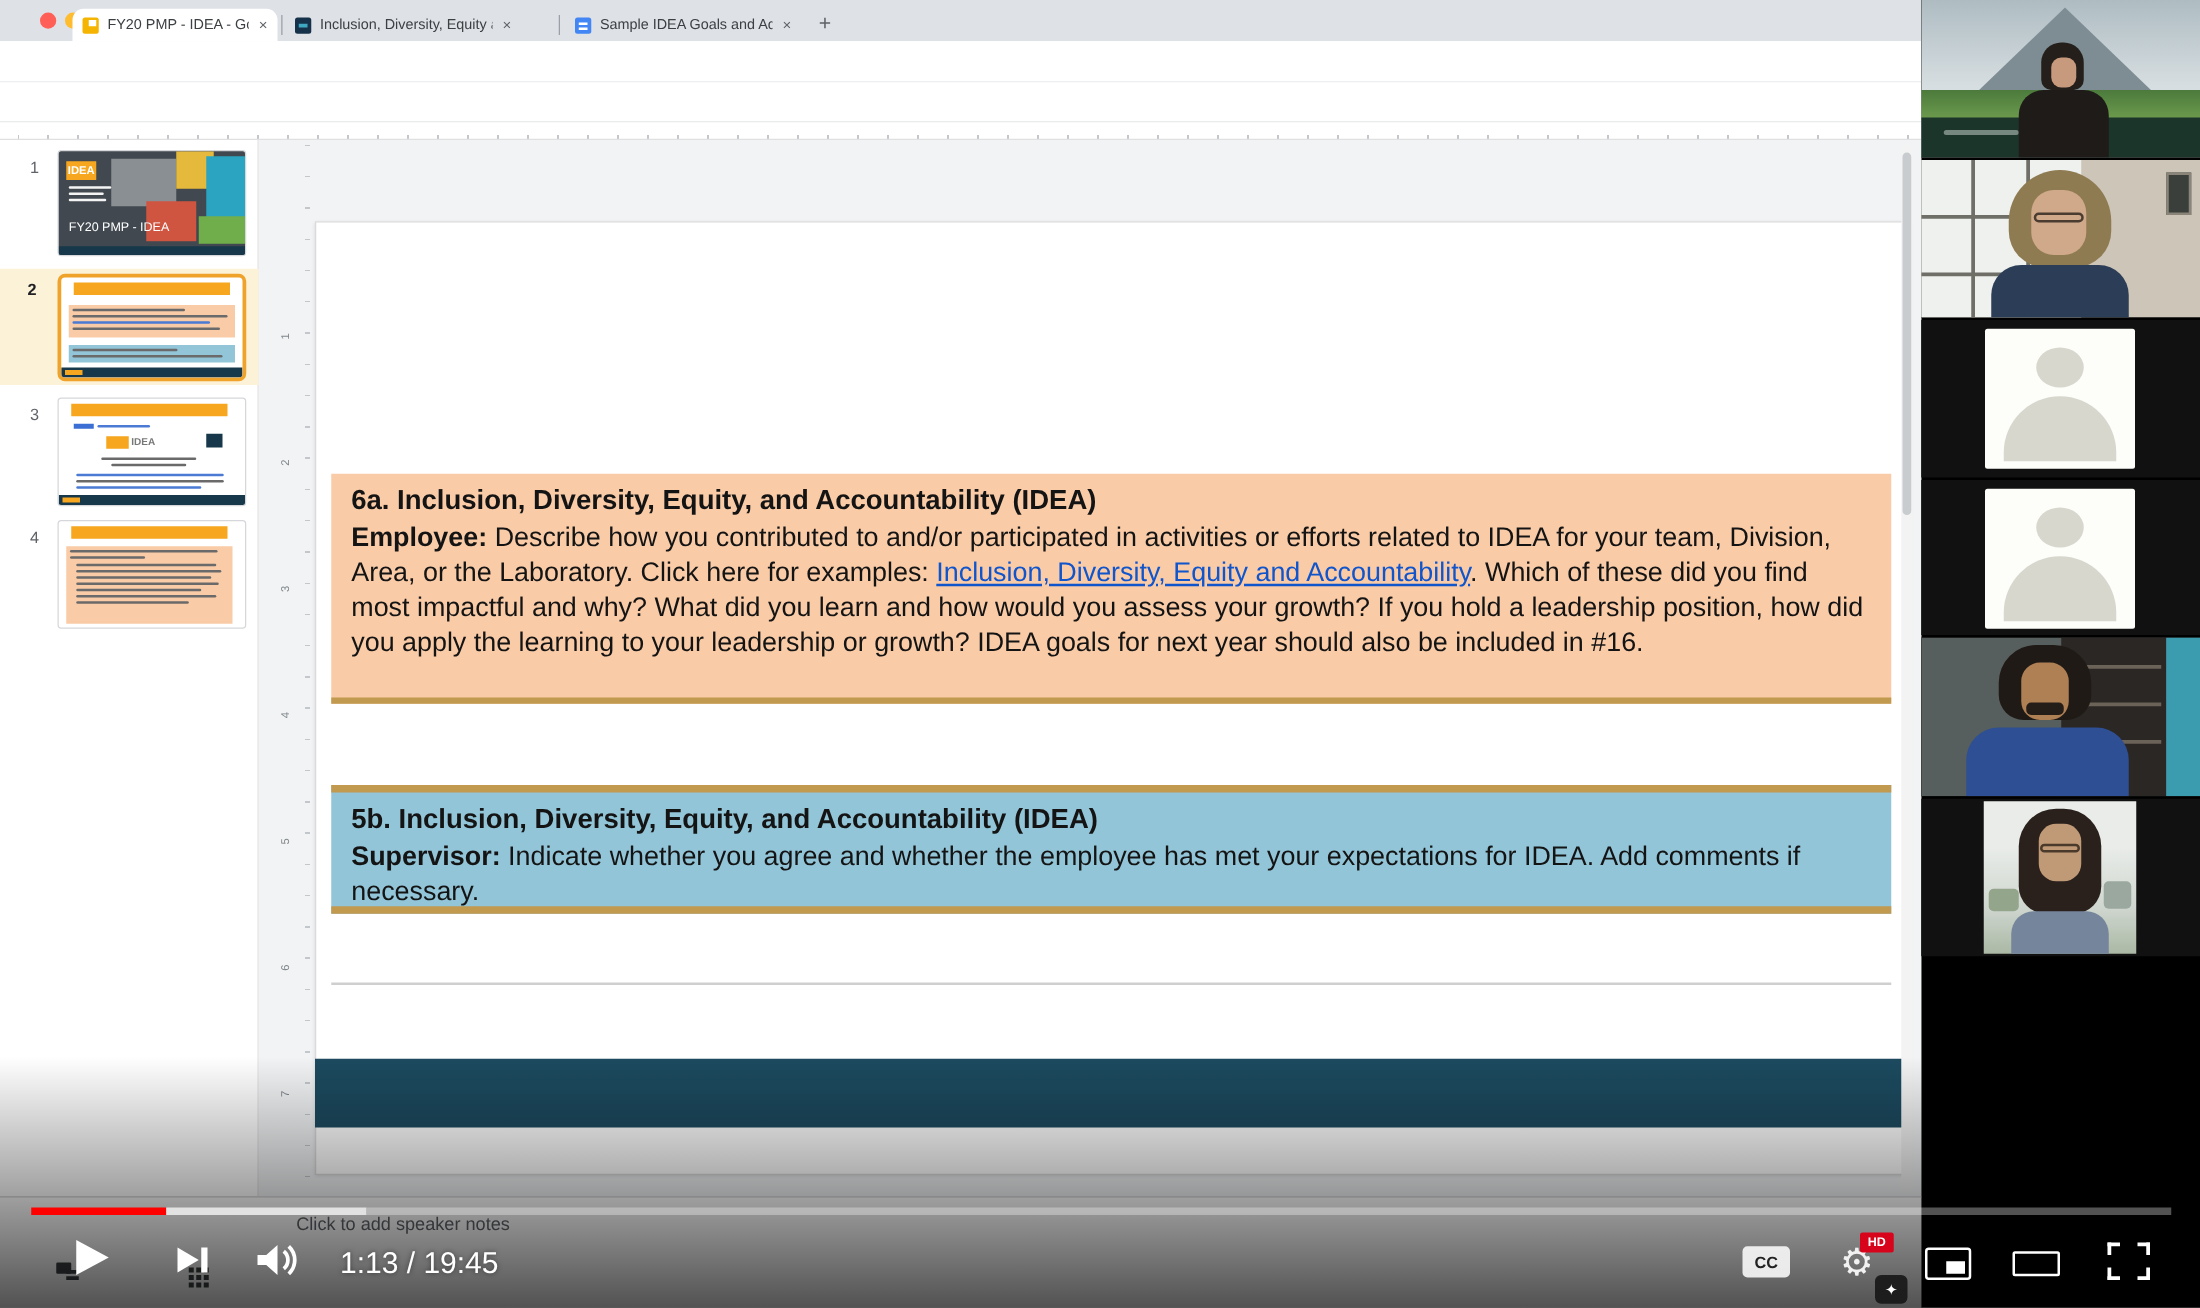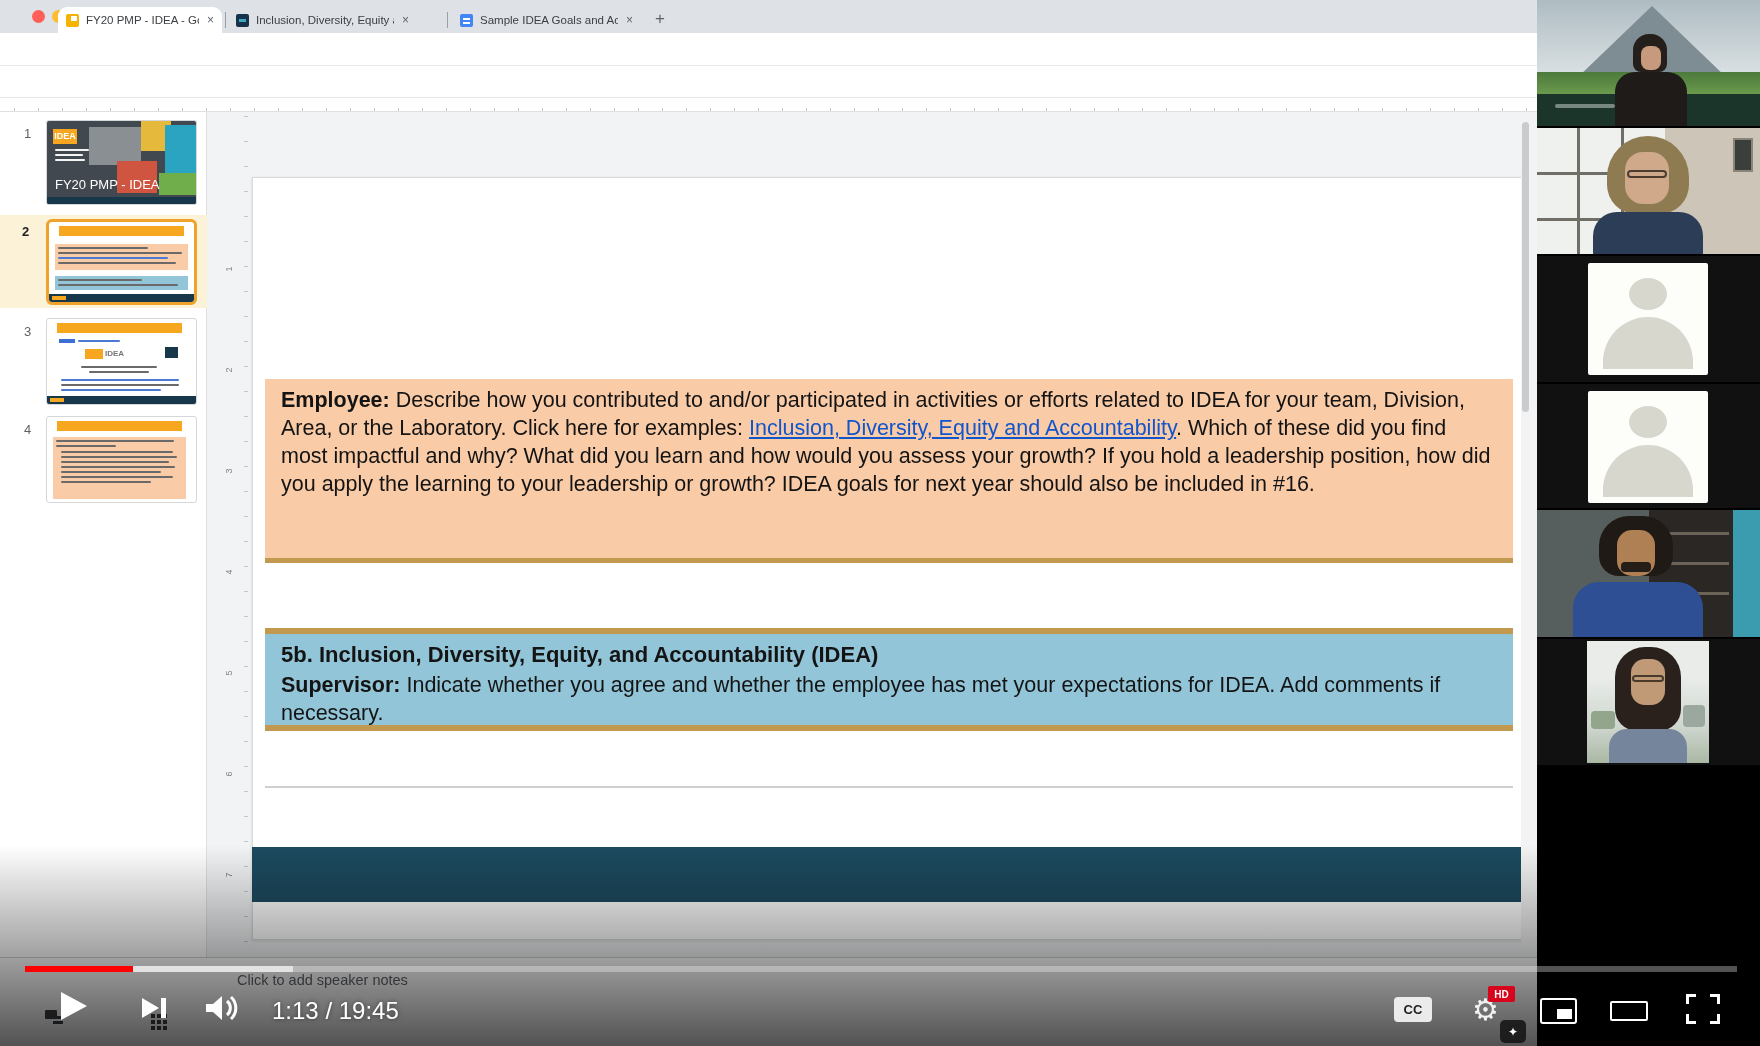--- a/index.html
+++ b/index.html
@@ -257,21 +257,21 @@
       <div class="abs thumb" style="top:8px;height:85px;background:#41484f;">
         <div class="abs" style="left:42px;top:6px;width:52px;height:38px;background:#8a8f94;"></div>
         <div class="abs" style="left:94px;top:0;width:30px;height:30px;background:#e4b93c;"></div>
         <div class="abs" style="left:118px;top:4px;width:33px;height:52px;background:#2aa4c0;"></div>
         <div class="abs" style="left:70px;top:40px;width:40px;height:32px;background:#cf5540;"></div>
         <div class="abs" style="left:112px;top:52px;width:39px;height:22px;background:#6fae4b;"></div>
         <div class="abs" style="left:6px;top:8px;width:24px;height:15px;background:#f6a71f;color:#fff;font-size:9px;font-weight:bold;text-align:center;line-height:15px;">IDEA</div>
         <div class="tline white" style="left:8px;top:28px;width:34px;"></div>
         <div class="tline white" style="left:8px;top:33px;width:28px;"></div>
         <div class="tline white" style="left:8px;top:38px;width:30px;"></div>
-        <div class="abs" style="left:8px;top:56px;font-size:13px;color:#fff;">FY20 PMP - IDEA</div>
+        <div class="abs" style="left:8px;top:56px;font-size:10px;color:#fff;">FY20 PMP - IDEA</div>
         <div class="abs" style="left:0;bottom:0;width:151px;height:7px;background:#16384a;"></div>
       </div>
 
       <div class="abs sel-band" style="top:103px;height:93px;"></div>
       <span class="abs thumbnum" style="left:22px;top:112px;font-weight:bold;color:#202124;">2</span>
       <div class="abs thumb selected" style="top:107px;height:86px;">
         <div class="abs" style="left:10px;top:4px;width:125px;height:10px;background:#f6a71f;"></div>
         <div class="abs" style="left:6px;top:22px;width:133px;height:26px;background:#f9cba7;">
           <div class="tline" style="left:3px;top:3px;width:90px;"></div>
           <div class="tline" style="left:3px;top:8px;width:124px;"></div>
@@ -329,20 +329,21 @@
     <span class="abs vnum" style="top:466px;">3</span>
     <span class="abs vnum" style="top:567px;">4</span>
     <span class="abs vnum" style="top:668px;">5</span>
     <span class="abs vnum" style="top:769px;">6</span>
     <span class="abs vnum" style="top:870px;">7</span>
 
     <div id="page" class="abs"></div>
 
 
     <div id="boxA" class="abs contentbox" style="background:#f9cba7;border-bottom:5px solid #c1994f;">
+      <div class="boxheading">6a. Inclusion, Diversity, Equity, and Accountability (IDEA)</div>
       <div>
         <span class="lead">Employee:</span><span> Describe how you contributed to and/or participated in activities or efforts related to IDEA for your team, Division, Area, or the Laboratory. Click here for examples:  </span><span class="slidelink" style="color:#1155CC;">Inclusion, Diversity, Equity and Accountability</span><span>. Which of these did you find most impactful and why? What did you learn and how would you assess your growth? If you hold a leadership position, how did you apply the learning to your leadership or growth? IDEA goals for next year should also be included in #16.</span>
       </div>
     </div>
 
     <div id="boxB" class="abs contentbox" style="background:#92c5d8;border-top:6px solid #c1994f;border-bottom:6px solid #c1994f;">
       <div class="boxheading">5b. Inclusion, Diversity, Equity, and Accountability (IDEA)</div>
       <div>
         <span class="lead">Supervisor:</span><span> Indicate whether you agree and whether the employee has met your expectations for IDEA. Add comments if necessary.</span>
       </div>

